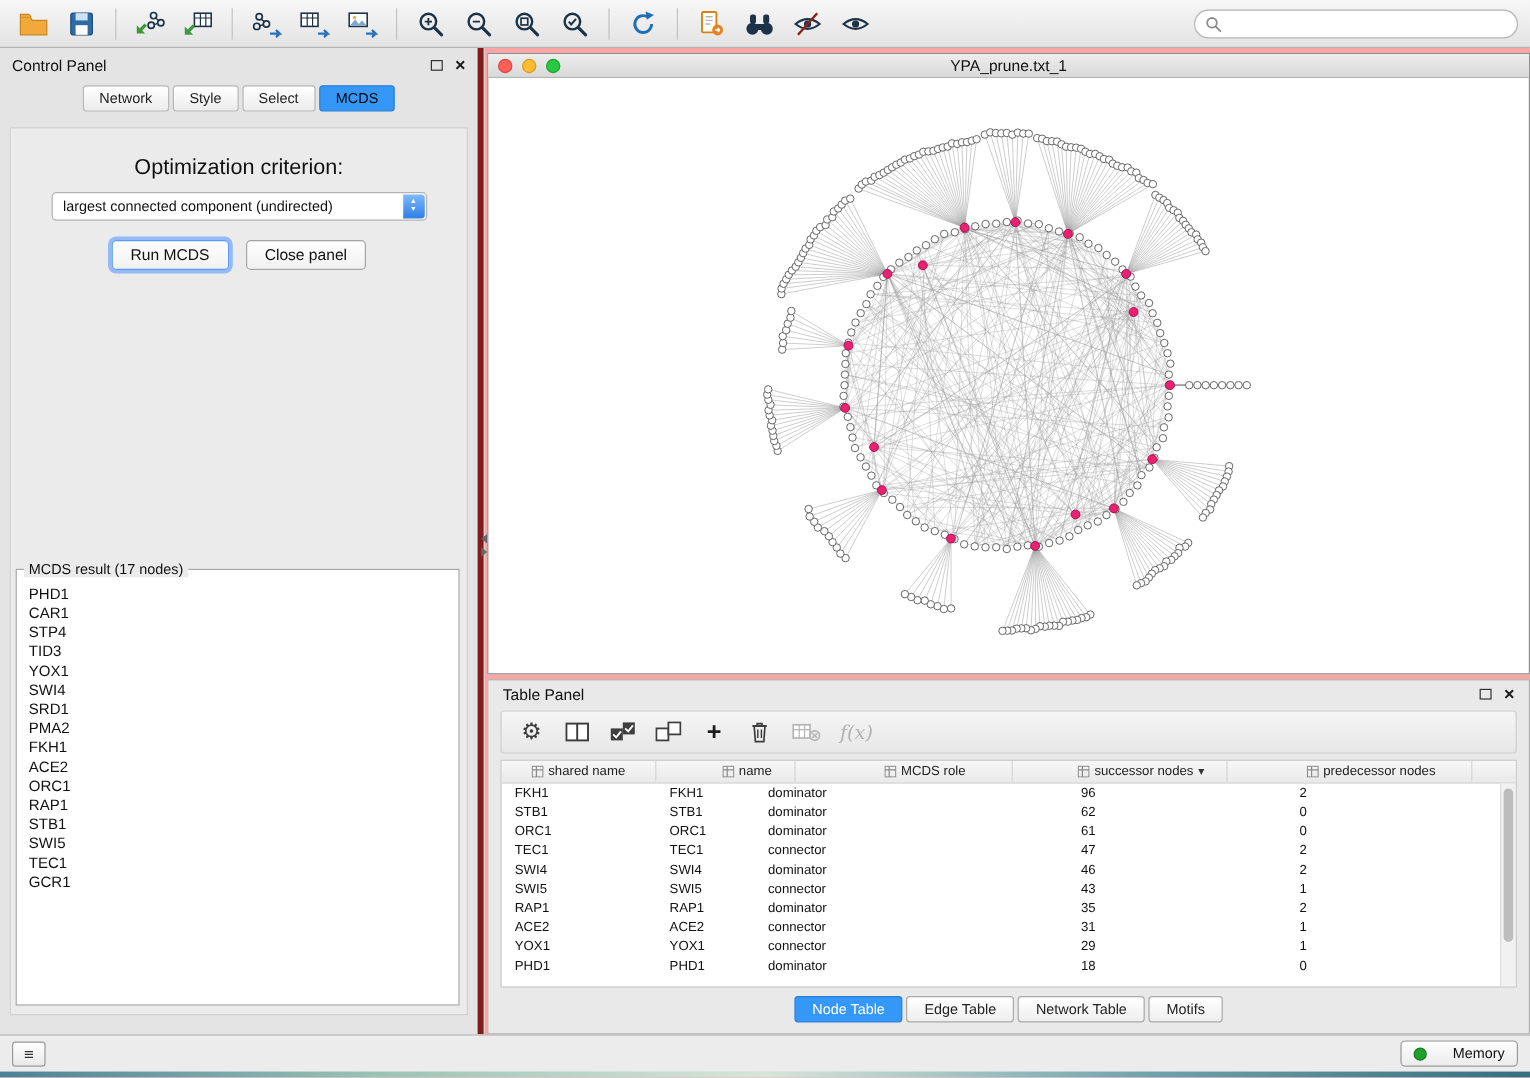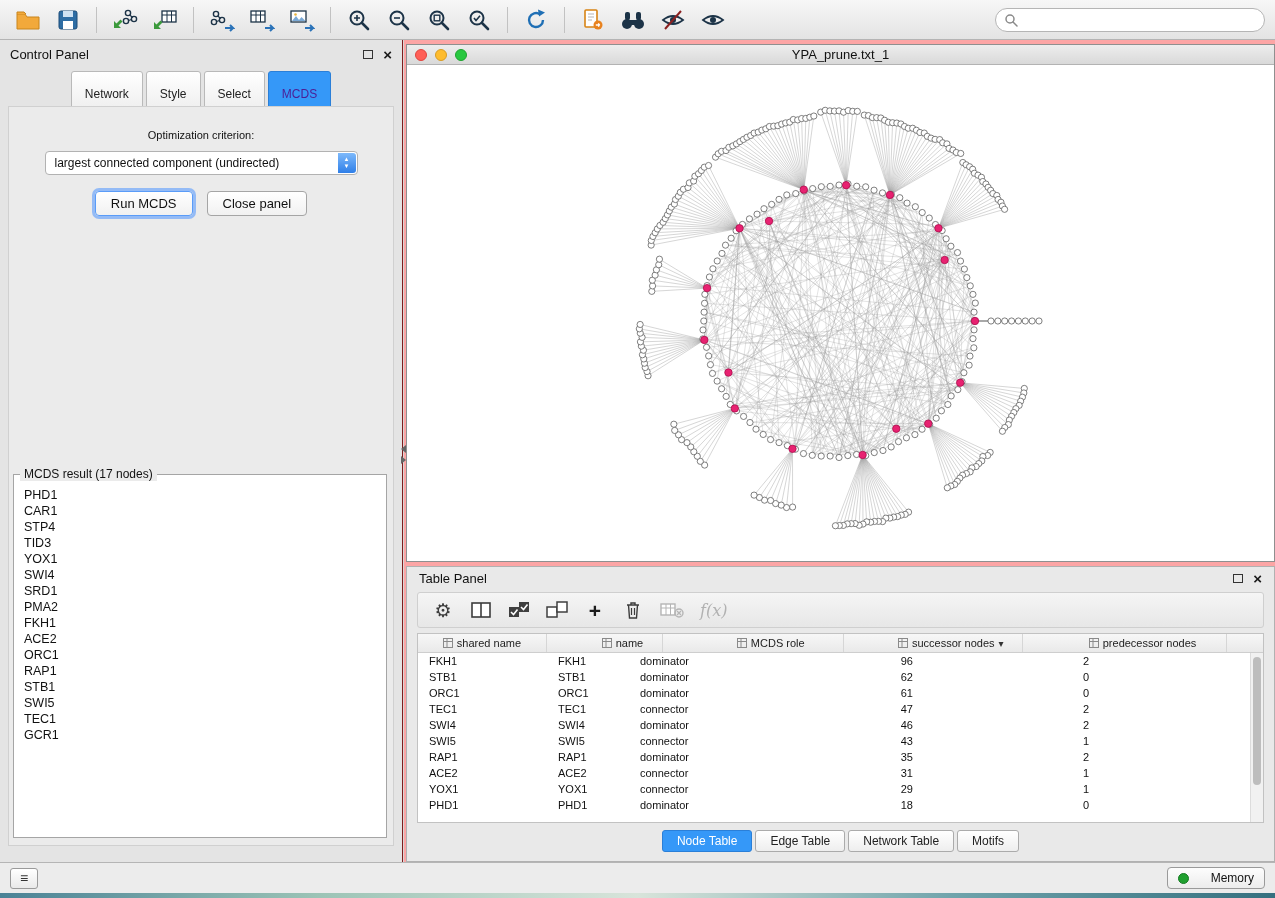--- a/index.html
+++ b/index.html
@@ -11,32 +11,32 @@
     background:linear-gradient(#f7f7f7,#e3e3e3); border-bottom:1px solid #b4b4b4;
     display:flex; align-items:center; padding:0 10px; gap:4px; }
   .tb-btn { width:36px; height:32px; display:flex; align-items:center; justify-content:center; border-radius:4px; }
   .tb-sep { width:1px; height:26px; background:#c2c2c2; margin:0 6px; }
   .search-wrap { margin-left:auto; width:270px; height:24px; background:#fff; border:1px solid #b5b5b5;
     border-radius:12px; display:flex; align-items:center; padding:0 8px; gap:5px; }
   .search-wrap input { border:none; outline:none; flex:1; font-size:12px; background:transparent; font-family:"Liberation Sans",sans-serif; }
 
   
   .control-panel { position:absolute; left:0; top:40px; width:403px; height:822px;
-    background:#e4e4e4; border-right:1px solid #7f1d1d; }
+    background:#e4e4e4; border-right:5px solid #7f1d1d; }
   .cp-header { height:28px; display:flex; align-items:center; padding:0 10px; font-size:13px; }
   .panel-header-icons { margin-left:auto; display:flex; align-items:center; gap:10px; }
   .float-icon { width:10px; height:9px; border:1.5px solid #333; display:inline-block; }
   .close-x { font-size:15px; font-weight:bold; color:#1a1a1a; line-height:1; }
   .cp-tabbar { display:flex; justify-content:center; gap:3px; padding:3px 0 7px; }
-  .cp-tab { font-size:12px; padding:15px 13px; background:linear-gradient(#ffffff,#ececec);
+  .cp-tab { font-size:12px; padding:3px 13px; background:linear-gradient(#ffffff,#ececec);
     border:1px solid #b9b9b9; border-radius:3px; color:#222; cursor:default; }
-  .cp-tab.active { background:#3598f8; border-color:#2a7fd8; color:#4c1d95; }
+  .cp-tab.active { background:#3598f8; border-color:#2a7fd8; color:#000000; }
   .cp-body { position:absolute; left:8px; right:8px; top:66px; bottom:16px;
     background:#ebebeb; border:1px solid #d0d0d0; }
-  .opt-label { text-align:center; font-size:11px; margin-top:22px; }
+  .opt-label { text-align:center; font-size:18px; margin-top:22px; }
   .select-box { margin:10px auto 0; width:313px; height:24px; background:#fff; border:1px solid #b2b2b2;
     border-radius:4px; display:flex; align-items:center; padding-left:9px; font-size:12px; position:relative; }
   .select-stepper { position:absolute; right:1px; top:1px; bottom:1px; width:18px; border-radius:0 3px 3px 0;
     background:linear-gradient(#7db9fb,#2f7fe8); display:flex; flex-direction:column; align-items:center; justify-content:center;
     color:#fff; font-size:6px; line-height:1.1; }
   .btn-row { display:flex; justify-content:center; gap:14px; margin-top:16px; }
   .btn { font-size:13px; padding:4px 15px; background:linear-gradient(#ffffff,#f1f1f1);
     border:1px solid #a5a5a5; border-radius:4px; color:#111; }
   .btn.focus { box-shadow:0 0 0 3px rgba(77,148,255,.55); border-color:#5a9cf8; }
   .result-box { position:absolute; left:4px; right:6px; top:360px; bottom:7px;

